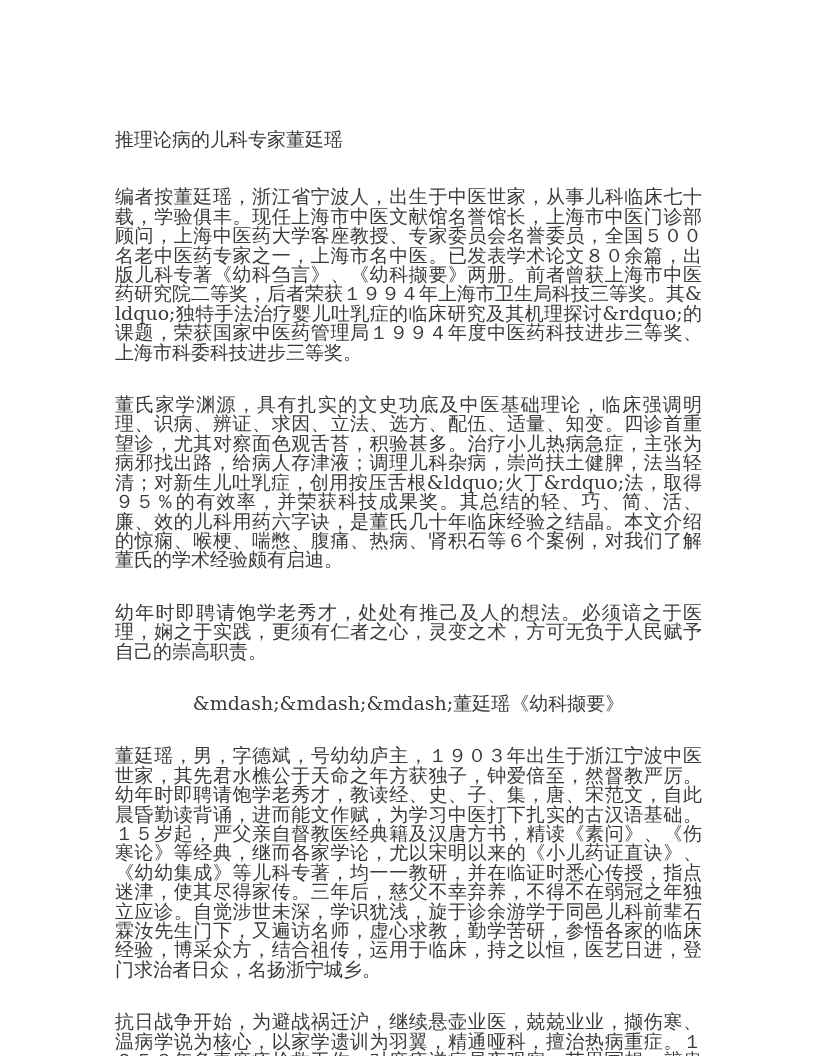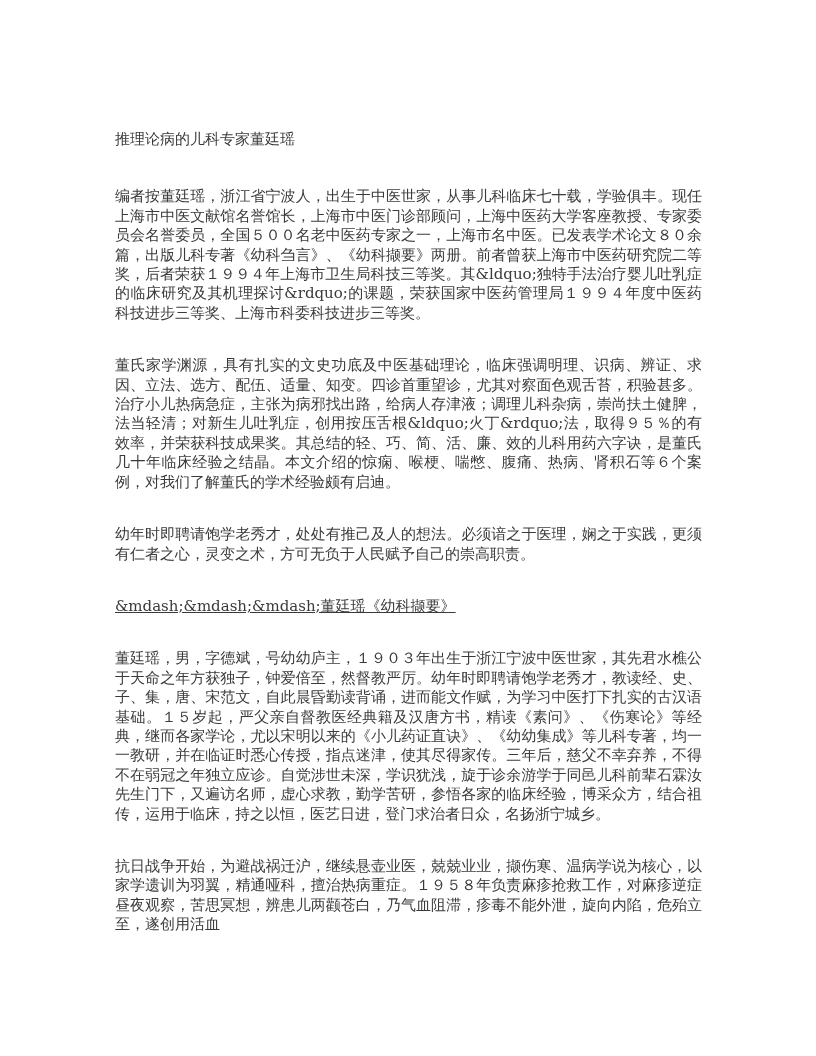--- a/index.html
+++ b/index.html
@@ -10,40 +10,39 @@
   .page {
     position: relative;
     width: 816px;
     height: 1056px;
     margin: 0 auto;
     background: #ffffff;
     box-sizing: border-box;
     padding: 130px 114px 0 115px;
     overflow: hidden;
     font-family: "DejaVu Serif", "Liberation Serif", serif;
-    font-size: 15px;
+    font-size: 19px;
     color: #3a3a3a;
   }
   .page p {
     margin: 0 0 33px 0;
     line-height: 19.4px;
     text-align: justify;
     word-break: break-all;
     letter-spacing: 0;
   }
   .page p.doc-title {
     margin-bottom: 38px;
     text-align: left;
   }
   .page p.doc-byline {
     text-align: left;
   }
   .page p.doc-attribution {
-    text-align: left;
-    text-decoration: underline;
+    text-align: center;
   }
   .page p:last-child {
     margin-bottom: 4px;
   }
 </style>
 </head>
 <body>
 
 <div class="page">
   <p class="doc-title">推理论病的儿科专家董廷瑶</p>

